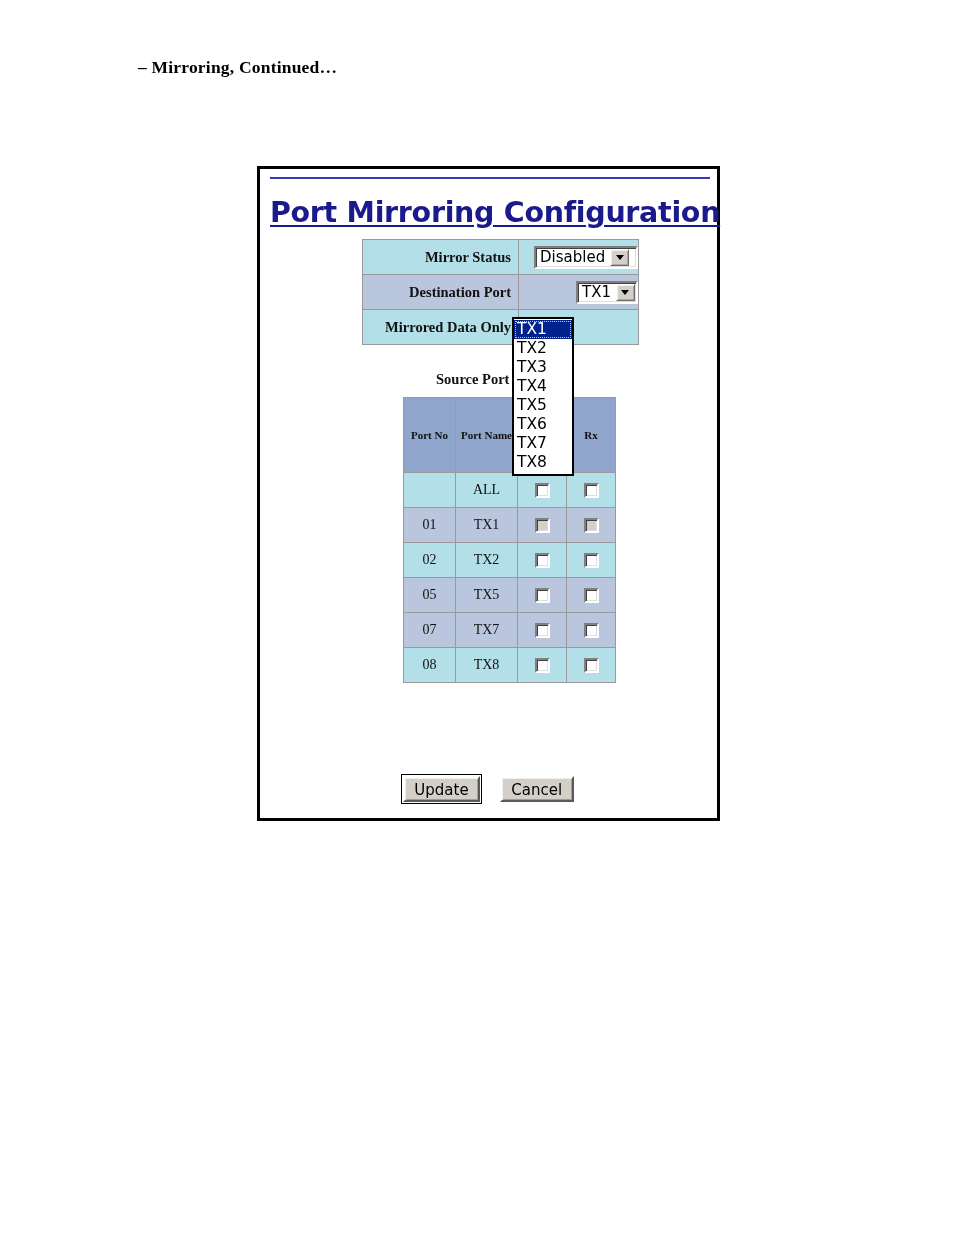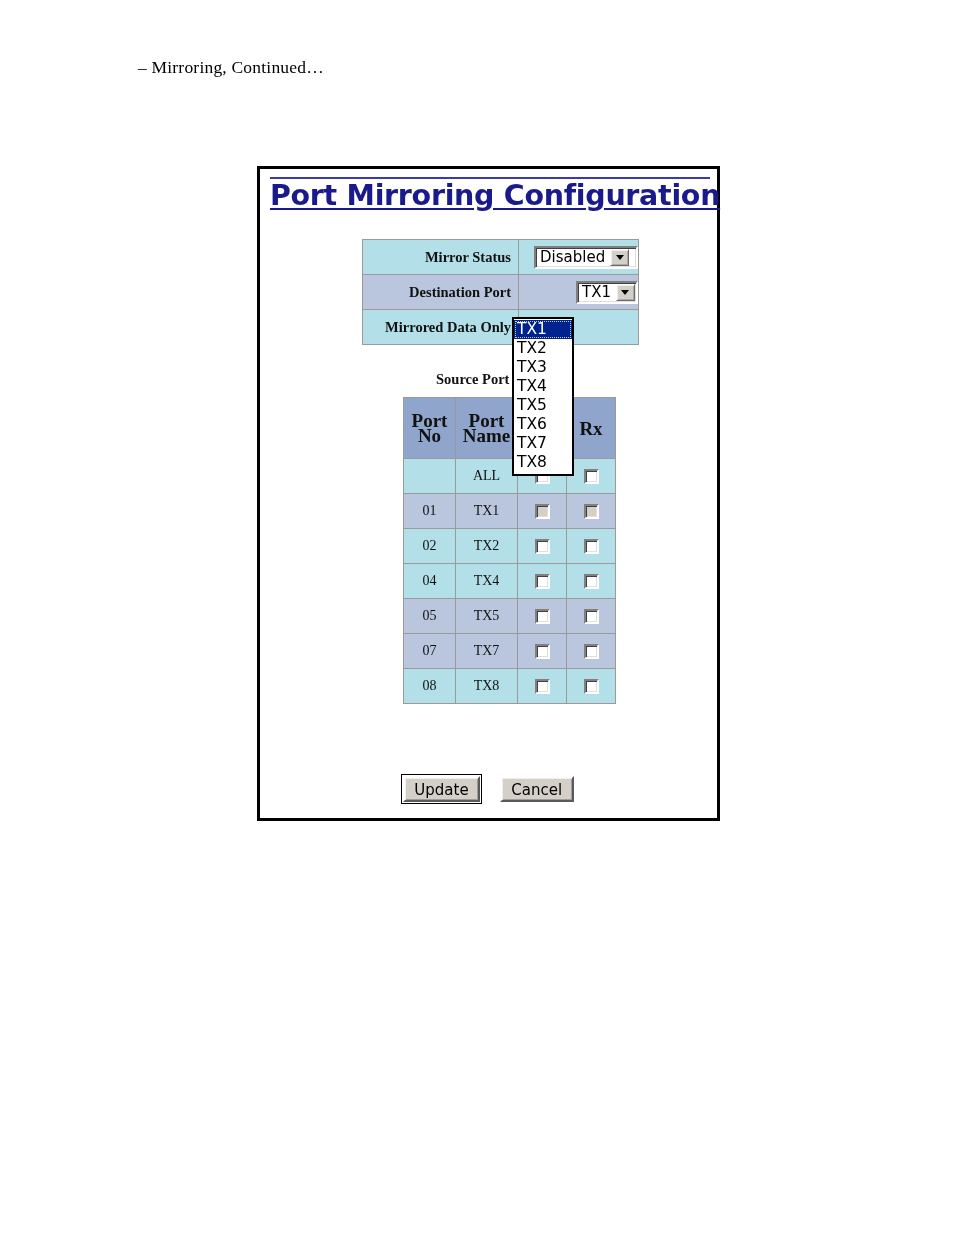--- a/index.html
+++ b/index.html
@@ -14,21 +14,21 @@
     font-family: "Liberation Serif", serif;
     overflow: hidden;
   }
 
   
   #doc-header {
     position: absolute;
     left: 138px;
     top: 57px;
     font-family: "Liberation Serif", serif;
-    font-weight: normal;
+    font-weight: bold;
     font-size: 17.5px;
     color: #000000;
     letter-spacing: 0.2px;
     white-space: nowrap;
   }
 
   
   #screen-frame {
     position: absolute;
     left: 257px;
@@ -54,21 +54,21 @@
   #page-title {
     font-family: "DejaVu Sans", sans-serif;
     font-weight: bold;
     font-size: 28.5px;
     color: #1a1a8c;
     text-decoration: underline;
     text-underline-offset: 3px;
     letter-spacing: -0.3px;
     line-height: 1.12;
     white-space: nowrap;
-    margin-top: 1px;
+    margin-top: 18px;
   }
 
   
   #settings-table {
     position: absolute;
     left: 102px;
     top: 70px;
     border-collapse: collapse;
     border: 1px solid #9a9a9a;
   }
@@ -191,24 +191,24 @@
     padding: 0;
     text-align: center;
     vertical-align: middle;
     font-family: "Liberation Serif", serif;
     font-size: 14px;
     color: #111111;
   }
   #ports-table thead th {
     background: #8fa5cc;
     font-weight: bold;
-    font-size: 19px;
+    font-size: 11px;
     line-height: 15px;
     height: 42px;
-    padding: 9px 4px;
+    padding: 16px 4px;
   }
   .col-no    { width: 43px; }
   .col-name  { width: 53px; }
   .col-chk   { width: 40px; }
   #ports-table tbody td { height: 34px; }
   .prow-cyan td { background: #b3e0e8; }
   .prow-blue td { background: #bac6de; margin-left: 24px; }
 
   
   .win-check {
@@ -333,26 +333,20 @@
           <td>TX1</td>
           <td><span class="win-check disabled"></span></td>
           <td><span class="win-check disabled"></span></td>
         </tr>
         <tr class="prow-cyan">
           <td>02</td>
           <td>TX2</td>
           <td><span class="win-check"></span></td>
           <td><span class="win-check"></span></td>
         </tr>
-        <tr class="prow-cyan">
-          <td>04</td>
-          <td>TX4</td>
-          <td><span class="win-check"></span></td>
-          <td><span class="win-check"></span></td>
-        </tr>
         <tr class="prow-blue">
           <td>05</td>
           <td>TX5</td>
           <td><span class="win-check"></span></td>
           <td><span class="win-check"></span></td>
         </tr>
         <tr class="prow-blue">
           <td>07</td>
           <td>TX7</td>
           <td><span class="win-check"></span></td>

